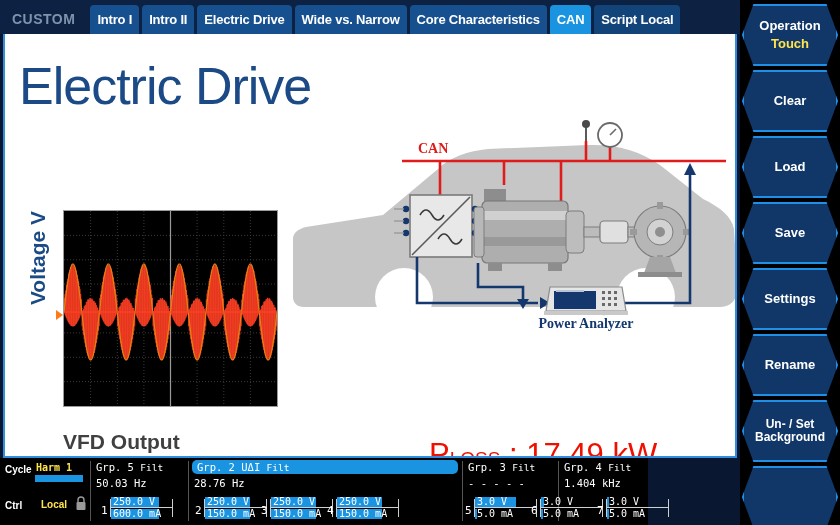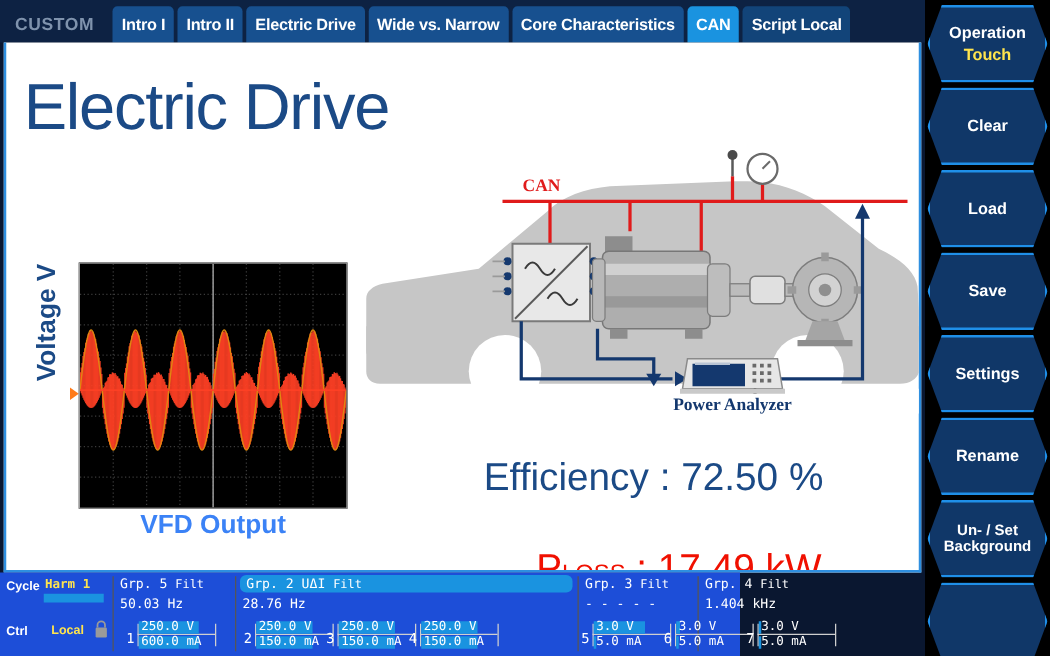--- a/index.html
+++ b/index.html
@@ -51,22 +51,22 @@
     position:absolute; left:-42px; top:46px; width:130px;
     transform:rotate(-90deg); transform-origin:center;
     text-align:center; font-size:21px; font-weight:bold; color:#1b4a86;
   }
   .scope {
     position:absolute; left:48px; top:10px; width:215px; height:197px;
     background:#000; border:1px solid #9a9a9a;
   }
   .scope svg { display:block; }
   .scopecap {
-    position:absolute; left:48px; top:208px; width:215px; text-align:center;
-    font-size:21px; font-weight:bold; color:#3b82f6;
+    position:absolute; left:48px; top:230px; width:215px; text-align:left;
+    font-size:21px; font-weight:bold; color:#404040;
   }
   .cursor-arrow {
     position:absolute; left:41px; top:110px;
     width:0;height:0; border-left:7px solid #ff7b1a;
     border-top:5px solid transparent; border-bottom:5px solid transparent;
   }
 
   
   .eff {
     position:absolute; left:382px; top:330px;
@@ -88,22 +88,22 @@
     border:2px solid #1f8fe8;
     clip-path: polygon(12% 0%, 88% 0%, 100% 50%, 88% 100%, 12% 100%, 0% 50%);
     -webkit-clip-path: polygon(12% 0%, 88% 0%, 100% 50%, 88% 100%, 12% 100%, 0% 50%);
   }
   .hexbtn .sub2 { color:#ffe44d; margin-top:3px; }
   .hexbtn.small { font-size:12px; }
   .hexbtn.empty { }
 
   
   .status {
-    position:absolute; left:0; top:458px; width:592px; height:67px;
-    background:#1d4ed8; color:#fff; font-family:"DejaVu Sans Mono", monospace;
+    position:absolute; left:0; top:458px; width:648px; height:67px;
+    background:#000000; color:#fff; font-family:"DejaVu Sans Mono", monospace;
   }
   .sep { position:absolute; top:3px; width:1px; height:60px; background:#555; }
 
   .lbl { position:absolute; font-size:10px; color:#fff; font-family:"Liberation Sans",sans-serif; font-weight:bold; }
   .yel { color:#ffe44d; }
   .cyc-bar { position:absolute; background:#1a93e0; }
 
   .grp-head { position:absolute; font-size:10.5px; color:#fff; white-space:nowrap; }
   .grp-head .filt { font-size:9.5px;margin-top:40px; }
   .grp-hz { position:absolute; font-size:10.5px; color:#fff; white-space:nowrap; }
@@ -594,23 +594,20 @@
                 <line x1="212.64" y1="101.55" x2="212.64" y2="115.26"></line>
               </g>
               <path d="M0.00,101.00L0.24,98.99L0.47,96.98L0.71,94.98L0.95,93.00L1.18,91.02L1.42,89.06L1.66,87.13L1.89,85.21L2.13,83.33L2.37,81.48L2.60,79.66L2.84,77.88L3.08,76.13L3.31,74.44L3.55,72.79L3.79,71.18L4.02,69.64L4.26,68.14L4.50,66.71L4.73,65.33L4.97,64.02L5.21,62.77L5.44,61.58L5.68,60.47L5.92,59.43L6.15,58.46L6.39,57.57L6.63,56.75L6.86,56.01L7.10,55.35L7.34,54.77L7.57,54.27L7.81,53.85L8.05,53.51L8.28,53.26L8.52,53.09L8.76,53.01L8.99,53.01L9.23,53.09L9.47,53.26L9.70,53.51L9.94,53.85L10.18,54.27L10.41,54.77L10.65,55.35L10.89,56.01L11.12,56.75L11.36,57.57L11.60,58.46L11.83,59.43L12.07,60.47L12.31,61.58L12.54,62.77L12.78,64.02L13.02,65.33L13.25,66.71L13.49,68.14L13.73,69.64L13.96,71.18L14.20,72.79L14.44,74.44L14.67,76.13L14.91,77.88L15.15,79.66L15.38,81.48L15.62,83.33L15.86,85.21L16.09,87.13L16.33,89.06L16.57,91.02L16.80,93.00L17.04,94.98L17.28,96.98L17.51,98.99L17.75,101.00L17.99,103.01L18.22,105.02L18.46,107.02L18.70,109.00L18.93,110.98L19.17,112.94L19.41,114.87L19.64,116.79L19.88,118.67L20.12,120.52L20.35,122.34L20.59,124.12L20.83,125.87L21.06,127.56L21.30,129.21L21.54,130.82L21.77,132.36L22.01,133.86L22.25,135.29L22.48,136.67L22.72,137.98L22.96,139.23L23.19,140.42L23.43,141.53L23.67,142.57L23.90,143.54L24.14,144.43L24.38,145.25L24.61,145.99L24.85,146.65L25.09,147.23L25.32,147.73L25.56,148.15L25.80,148.49L26.03,148.74L26.27,148.91L26.51,148.99L26.74,148.99L26.98,148.91L27.22,148.74L27.45,148.49L27.69,148.15L27.93,147.73L28.16,147.23L28.40,146.65L28.64,145.99L28.87,145.25L29.11,144.43L29.35,143.54L29.58,142.57L29.82,141.53L30.06,140.42L30.29,139.23L30.53,137.98L30.77,136.67L31.00,135.29L31.24,133.86L31.48,132.36L31.71,130.82L31.95,129.21L32.19,127.56L32.42,125.87L32.66,124.12L32.90,122.34L33.13,120.52L33.37,118.67L33.61,116.79L33.84,114.87L34.08,112.94L34.32,110.98L34.55,109.00L34.79,107.02L35.03,105.02L35.26,103.01L35.50,101.00L35.74,98.99L35.97,96.98L36.21,94.98L36.45,93.00L36.68,91.02L36.92,89.06L37.16,87.13L37.39,85.21L37.63,83.33L37.87,81.48L38.10,79.66L38.34,77.88L38.58,76.13L38.81,74.44L39.05,72.79L39.29,71.18L39.52,69.64L39.76,68.14L40.00,66.71L40.23,65.33L40.47,64.02L40.71,62.77L40.94,61.58L41.18,60.47L41.42,59.43L41.65,58.46L41.89,57.57L42.13,56.75L42.36,56.01L42.60,55.35L42.84,54.77L43.07,54.27L43.31,53.85L43.55,53.51L43.78,53.26L44.02,53.09L44.26,53.01L44.49,53.01L44.73,53.09L44.97,53.26L45.20,53.51L45.44,53.85L45.68,54.27L45.91,54.77L46.15,55.35L46.39,56.01L46.62,56.75L46.86,57.57L47.10,58.46L47.33,59.43L47.57,60.47L47.81,61.58L48.04,62.77L48.28,64.02L48.52,65.33L48.75,66.71L48.99,68.14L49.23,69.64L49.46,71.18L49.70,72.79L49.94,74.44L50.17,76.13L50.41,77.88L50.65,79.66L50.88,81.48L51.12,83.33L51.36,85.21L51.59,87.13L51.83,89.06L52.07,91.02L52.30,93.00L52.54,94.98L52.78,96.98L53.01,98.99L53.25,101.00L53.49,103.01L53.72,105.02L53.96,107.02L54.20,109.00L54.43,110.98L54.67,112.94L54.91,114.87L55.14,116.79L55.38,118.67L55.62,120.52L55.85,122.34L56.09,124.12L56.33,125.87L56.56,127.56L56.80,129.21L57.04,130.82L57.27,132.36L57.51,133.86L57.75,135.29L57.98,136.67L58.22,137.98L58.46,139.23L58.69,140.42L58.93,141.53L59.17,142.57L59.40,143.54L59.64,144.43L59.88,145.25L60.11,145.99L60.35,146.65L60.59,147.23L60.82,147.73L61.06,148.15L61.30,148.49L61.53,148.74L61.77,148.91L62.01,148.99L62.24,148.99L62.48,148.91L62.72,148.74L62.95,148.49L63.19,148.15L63.43,147.73L63.66,147.23L63.90,146.65L64.14,145.99L64.37,145.25L64.61,144.43L64.85,143.54L65.08,142.57L65.32,141.53L65.56,140.42L65.79,139.23L66.03,137.98L66.27,136.67L66.50,135.29L66.74,133.86L66.98,132.36L67.21,130.82L67.45,129.21L67.69,127.56L67.92,125.87L68.16,124.12L68.40,122.34L68.63,120.52L68.87,118.67L69.11,116.79L69.34,114.87L69.58,112.94L69.82,110.98L70.05,109.00L70.29,107.02L70.53,105.02L70.76,103.01L71.00,101.00L71.24,98.99L71.47,96.98L71.71,94.98L71.95,93.00L72.18,91.02L72.42,89.06L72.66,87.13L72.89,85.21L73.13,83.33L73.37,81.48L73.60,79.66L73.84,77.88L74.08,76.13L74.31,74.44L74.55,72.79L74.79,71.18L75.02,69.64L75.26,68.14L75.50,66.71L75.73,65.33L75.97,64.02L76.21,62.77L76.44,61.58L76.68,60.47L76.92,59.43L77.15,58.46L77.39,57.57L77.63,56.75L77.86,56.01L78.10,55.35L78.34,54.77L78.57,54.27L78.81,53.85L79.05,53.51L79.28,53.26L79.52,53.09L79.76,53.01L79.99,53.01L80.23,53.09L80.47,53.26L80.70,53.51L80.94,53.85L81.18,54.27L81.41,54.77L81.65,55.35L81.89,56.01L82.12,56.75L82.36,57.57L82.60,58.46L82.83,59.43L83.07,60.47L83.31,61.58L83.54,62.77L83.78,64.02L84.02,65.33L84.25,66.71L84.49,68.14L84.73,69.64L84.96,71.18L85.20,72.79L85.44,74.44L85.67,76.13L85.91,77.88L86.15,79.66L86.38,81.48L86.62,83.33L86.86,85.21L87.09,87.13L87.33,89.06L87.57,91.02L87.80,93.00L88.04,94.98L88.28,96.98L88.51,98.99L88.75,101.00L88.99,103.01L89.22,105.02L89.46,107.02L89.70,109.00L89.93,110.98L90.17,112.94L90.41,114.87L90.64,116.79L90.88,118.67L91.12,120.52L91.35,122.34L91.59,124.12L91.83,125.87L92.06,127.56L92.30,129.21L92.54,130.82L92.77,132.36L93.01,133.86L93.25,135.29L93.48,136.67L93.72,137.98L93.96,139.23L94.19,140.42L94.43,141.53L94.67,142.57L94.90,143.54L95.14,144.43L95.38,145.25L95.61,145.99L95.85,146.65L96.09,147.23L96.32,147.73L96.56,148.15L96.80,148.49L97.03,148.74L97.27,148.91L97.51,148.99L97.74,148.99L97.98,148.91L98.22,148.74L98.45,148.49L98.69,148.15L98.93,147.73L99.16,147.23L99.40,146.65L99.64,145.99L99.87,145.25L100.11,144.43L100.35,143.54L100.58,142.57L100.82,141.53L101.06,140.42L101.29,139.23L101.53,137.98L101.77,136.67L102.00,135.29L102.24,133.86L102.48,132.36L102.71,130.82L102.95,129.21L103.19,127.56L103.42,125.87L103.66,124.12L103.90,122.34L104.13,120.52L104.37,118.67L104.61,116.79L104.84,114.87L105.08,112.94L105.32,110.98L105.55,109.00L105.79,107.02L106.03,105.02L106.26,103.01L106.50,101.00L106.74,98.99L106.97,96.98L107.21,94.98L107.45,93.00L107.68,91.02L107.92,89.06L108.16,87.13L108.39,85.21L108.63,83.33L108.87,81.48L109.10,79.66L109.34,77.88L109.58,76.13L109.81,74.44L110.05,72.79L110.29,71.18L110.52,69.64L110.76,68.14L111.00,66.71L111.23,65.33L111.47,64.02L111.71,62.77L111.94,61.58L112.18,60.47L112.42,59.43L112.65,58.46L112.89,57.57L113.13,56.75L113.36,56.01L113.60,55.35L113.84,54.77L114.07,54.27L114.31,53.85L114.55,53.51L114.78,53.26L115.02,53.09L115.26,53.01L115.49,53.01L115.73,53.09L115.97,53.26L116.20,53.51L116.44,53.85L116.68,54.27L116.91,54.77L117.15,55.35L117.39,56.01L117.62,56.75L117.86,57.57L118.10,58.46L118.33,59.43L118.57,60.47L118.81,61.58L119.04,62.77L119.28,64.02L119.52,65.33L119.75,66.71L119.99,68.14L120.23,69.64L120.46,71.18L120.70,72.79L120.94,74.44L121.17,76.13L121.41,77.88L121.65,79.66L121.88,81.48L122.12,83.33L122.36,85.21L122.59,87.13L122.83,89.06L123.07,91.02L123.30,93.00L123.54,94.98L123.78,96.98L124.01,98.99L124.25,101.00L124.49,103.01L124.72,105.02L124.96,107.02L125.20,109.00L125.43,110.98L125.67,112.94L125.91,114.87L126.14,116.79L126.38,118.67L126.62,120.52L126.85,122.34L127.09,124.12L127.33,125.87L127.56,127.56L127.80,129.21L128.04,130.82L128.27,132.36L128.51,133.86L128.75,135.29L128.98,136.67L129.22,137.98L129.46,139.23L129.69,140.42L129.93,141.53L130.17,142.57L130.40,143.54L130.64,144.43L130.88,145.25L131.11,145.99L131.35,146.65L131.59,147.23L131.82,147.73L132.06,148.15L132.30,148.49L132.53,148.74L132.77,148.91L133.01,148.99L133.24,148.99L133.48,148.91L133.72,148.74L133.95,148.49L134.19,148.15L134.43,147.73L134.66,147.23L134.90,146.65L135.14,145.99L135.37,145.25L135.61,144.43L135.85,143.54L136.08,142.57L136.32,141.53L136.56,140.42L136.79,139.23L137.03,137.98L137.27,136.67L137.50,135.29L137.74,133.86L137.98,132.36L138.21,130.82L138.45,129.21L138.69,127.56L138.92,125.87L139.16,124.12L139.40,122.34L139.63,120.52L139.87,118.67L140.11,116.79L140.34,114.87L140.58,112.94L140.82,110.98L141.05,109.00L141.29,107.02L141.53,105.02L141.76,103.01L142.00,101.00L142.24,98.99L142.47,96.98L142.71,94.98L142.95,93.00L143.18,91.02L143.42,89.06L143.66,87.13L143.89,85.21L144.13,83.33L144.37,81.48L144.60,79.66L144.84,77.88L145.08,76.13L145.31,74.44L145.55,72.79L145.79,71.18L146.02,69.64L146.26,68.14L146.50,66.71L146.73,65.33L146.97,64.02L147.21,62.77L147.44,61.58L147.68,60.47L147.92,59.43L148.15,58.46L148.39,57.57L148.63,56.75L148.86,56.01L149.10,55.35L149.34,54.77L149.57,54.27L149.81,53.85L150.05,53.51L150.28,53.26L150.52,53.09L150.76,53.01L150.99,53.01L151.23,53.09L151.47,53.26L151.70,53.51L151.94,53.85L152.18,54.27L152.41,54.77L152.65,55.35L152.89,56.01L153.12,56.75L153.36,57.57L153.60,58.46L153.83,59.43L154.07,60.47L154.31,61.58L154.54,62.77L154.78,64.02L155.02,65.33L155.25,66.71L155.49,68.14L155.73,69.64L155.96,71.18L156.20,72.79L156.44,74.44L156.67,76.13L156.91,77.88L157.15,79.66L157.38,81.48L157.62,83.33L157.86,85.21L158.09,87.13L158.33,89.06L158.57,91.02L158.80,93.00L159.04,94.98L159.28,96.98L159.51,98.99L159.75,101.00L159.99,103.01L160.22,105.02L160.46,107.02L160.70,109.00L160.93,110.98L161.17,112.94L161.41,114.87L161.64,116.79L161.88,118.67L162.12,120.52L162.35,122.34L162.59,124.12L162.83,125.87L163.06,127.56L163.30,129.21L163.54,130.82L163.77,132.36L164.01,133.86L164.25,135.29L164.48,136.67L164.72,137.98L164.96,139.23L165.19,140.42L165.43,141.53L165.67,142.57L165.90,143.54L166.14,144.43L166.38,145.25L166.61,145.99L166.85,146.65L167.09,147.23L167.32,147.73L167.56,148.15L167.80,148.49L168.03,148.74L168.27,148.91L168.51,148.99L168.74,148.99L168.98,148.91L169.22,148.74L169.45,148.49L169.69,148.15L169.93,147.73L170.16,147.23L170.40,146.65L170.64,145.99L170.87,145.25L171.11,144.43L171.35,143.54L171.58,142.57L171.82,141.53L172.06,140.42L172.29,139.23L172.53,137.98L172.77,136.67L173.00,135.29L173.24,133.86L173.48,132.36L173.71,130.82L173.95,129.21L174.19,127.56L174.42,125.87L174.66,124.12L174.90,122.34L175.13,120.52L175.37,118.67L175.61,116.79L175.84,114.87L176.08,112.94L176.32,110.98L176.55,109.00L176.79,107.02L177.03,105.02L177.26,103.01L177.50,101.00L177.74,98.99L177.97,96.98L178.21,94.98L178.45,93.00L178.68,91.02L178.92,89.06L179.16,87.13L179.39,85.21L179.63,83.33L179.87,81.48L180.10,79.66L180.34,77.88L180.58,76.13L180.81,74.44L181.05,72.79L181.29,71.18L181.52,69.64L181.76,68.14L182.00,66.71L182.23,65.33L182.47,64.02L182.71,62.77L182.94,61.58L183.18,60.47L183.42,59.43L183.65,58.46L183.89,57.57L184.13,56.75L184.36,56.01L184.60,55.35L184.84,54.77L185.07,54.27L185.31,53.85L185.55,53.51L185.78,53.26L186.02,53.09L186.26,53.01L186.49,53.01L186.73,53.09L186.97,53.26L187.20,53.51L187.44,53.85L187.68,54.27L187.91,54.77L188.15,55.35L188.39,56.01L188.62,56.75L188.86,57.57L189.10,58.46L189.33,59.43L189.57,60.47L189.81,61.58L190.04,62.77L190.28,64.02L190.52,65.33L190.75,66.71L190.99,68.14L191.23,69.64L191.46,71.18L191.70,72.79L191.94,74.44L192.17,76.13L192.41,77.88L192.65,79.66L192.88,81.48L193.12,83.33L193.36,85.21L193.59,87.13L193.83,89.06L194.07,91.02L194.30,93.00L194.54,94.98L194.78,96.98L195.01,98.99L195.25,101.00L195.49,103.01L195.72,105.02L195.96,107.02L196.20,109.00L196.43,110.98L196.67,112.94L196.91,114.87L197.14,116.79L197.38,118.67L197.62,120.52L197.85,122.34L198.09,124.12L198.33,125.87L198.56,127.56L198.80,129.21L199.04,130.82L199.27,132.36L199.51,133.86L199.75,135.29L199.98,136.67L200.22,137.98L200.46,139.23L200.69,140.42L200.93,141.53L201.17,142.57L201.40,143.54L201.64,144.43L201.88,145.25L202.11,145.99L202.35,146.65L202.59,147.23L202.82,147.73L203.06,148.15L203.30,148.49L203.53,148.74L203.77,148.91L204.01,148.99L204.24,148.99L204.48,148.91L204.72,148.74L204.95,148.49L205.19,148.15L205.43,147.73L205.66,147.23L205.90,146.65L206.14,145.99L206.37,145.25L206.61,144.43L206.85,143.54L207.08,142.57L207.32,141.53L207.56,140.42L207.79,139.23L208.03,137.98L208.27,136.67L208.50,135.29L208.74,133.86L208.98,132.36L209.21,130.82L209.45,129.21L209.69,127.56L209.92,125.87L210.16,124.12L210.40,122.34L210.63,120.52L210.87,118.67L211.11,116.79L211.34,114.87L211.58,112.94L211.82,110.98L212.05,109.00L212.29,107.02L212.53,105.02L212.76,103.01L213.00,101.00" fill="none" stroke="#e08a10" stroke-width="1.1" opacity="0.95"></path>
               <line x1="0" y1="101" x2="213" y2="101" stroke="#ff4125" stroke-width="1.4" opacity="0.9"></line>
             </g>
         </svg>
       </div>
       <div class="scopecap">VFD Output</div>
     </div>
 
-    <div class="eff">
-      <span>Efficiency : </span><span>72.50 %</span>
-    </div>
     <div class="ploss">
       <span>P</span><span class="sub">LOSS</span><span> : </span><span>17.49 kW</span>
     </div>
   </div>
 
   <div class="sidebar">
     <div class="hexbtn" style="top:4px">
       <span>Operation</span>
       <span class="sub2">Touch</span>
     </div>

